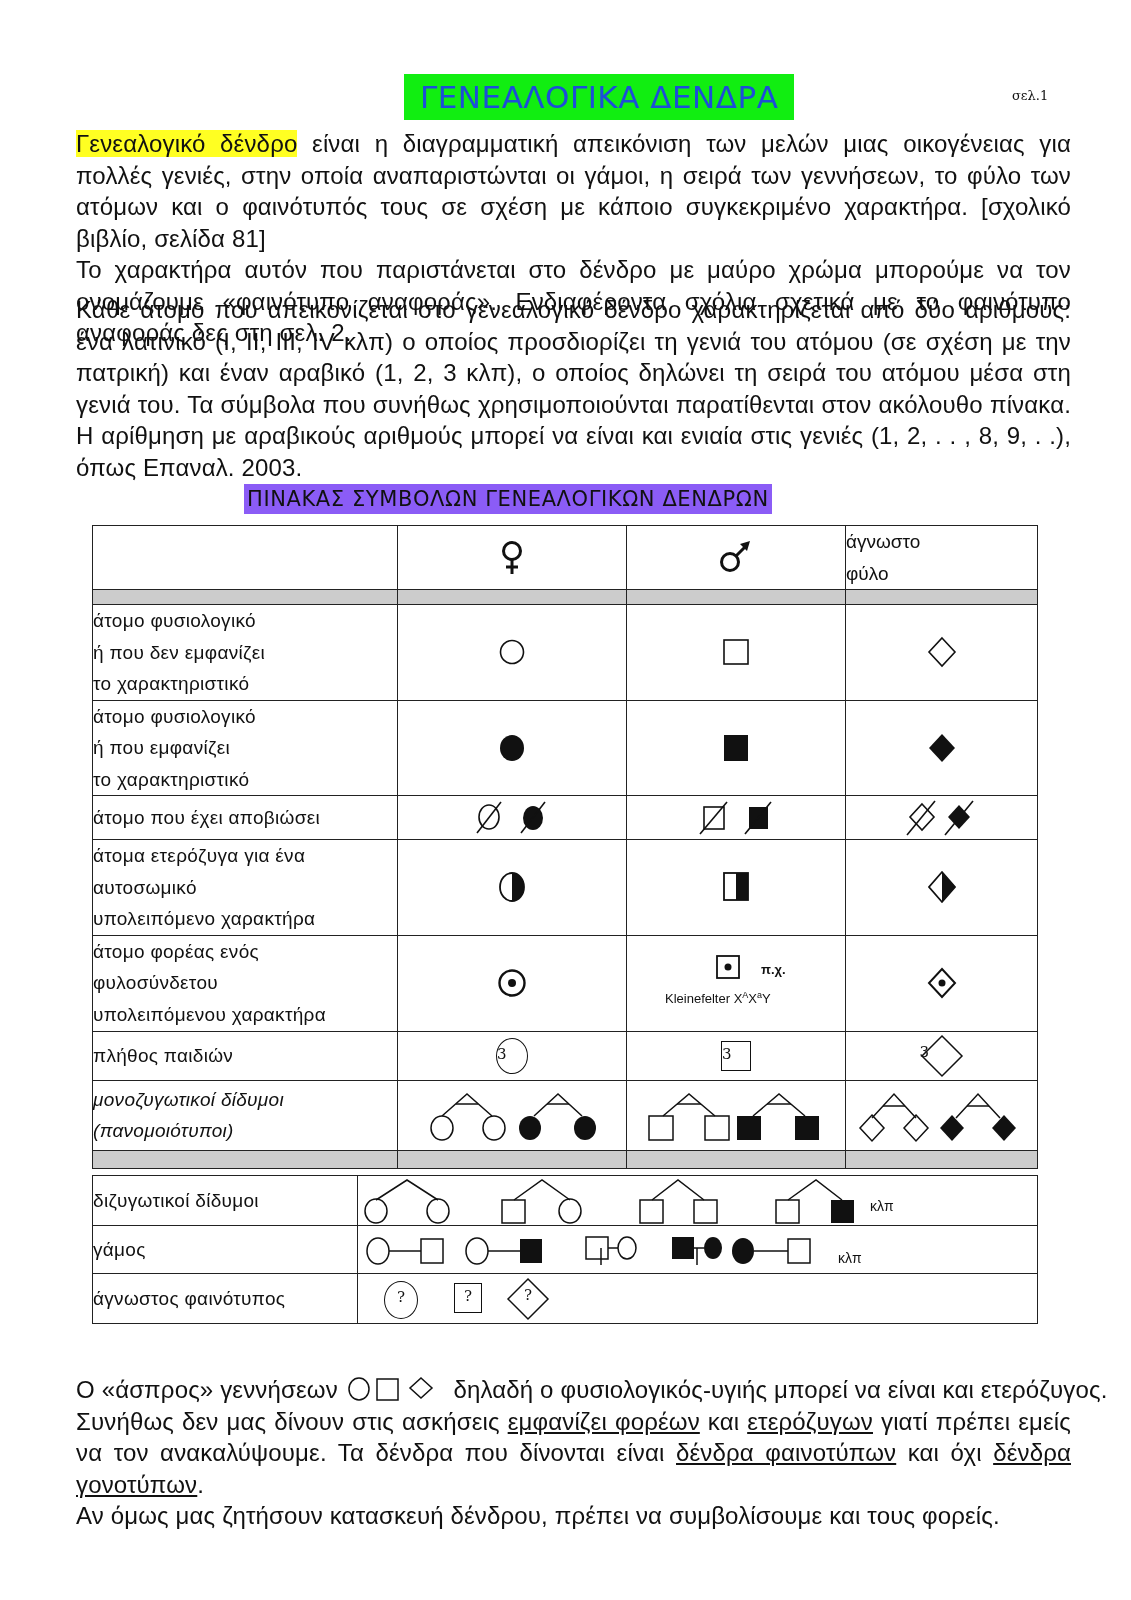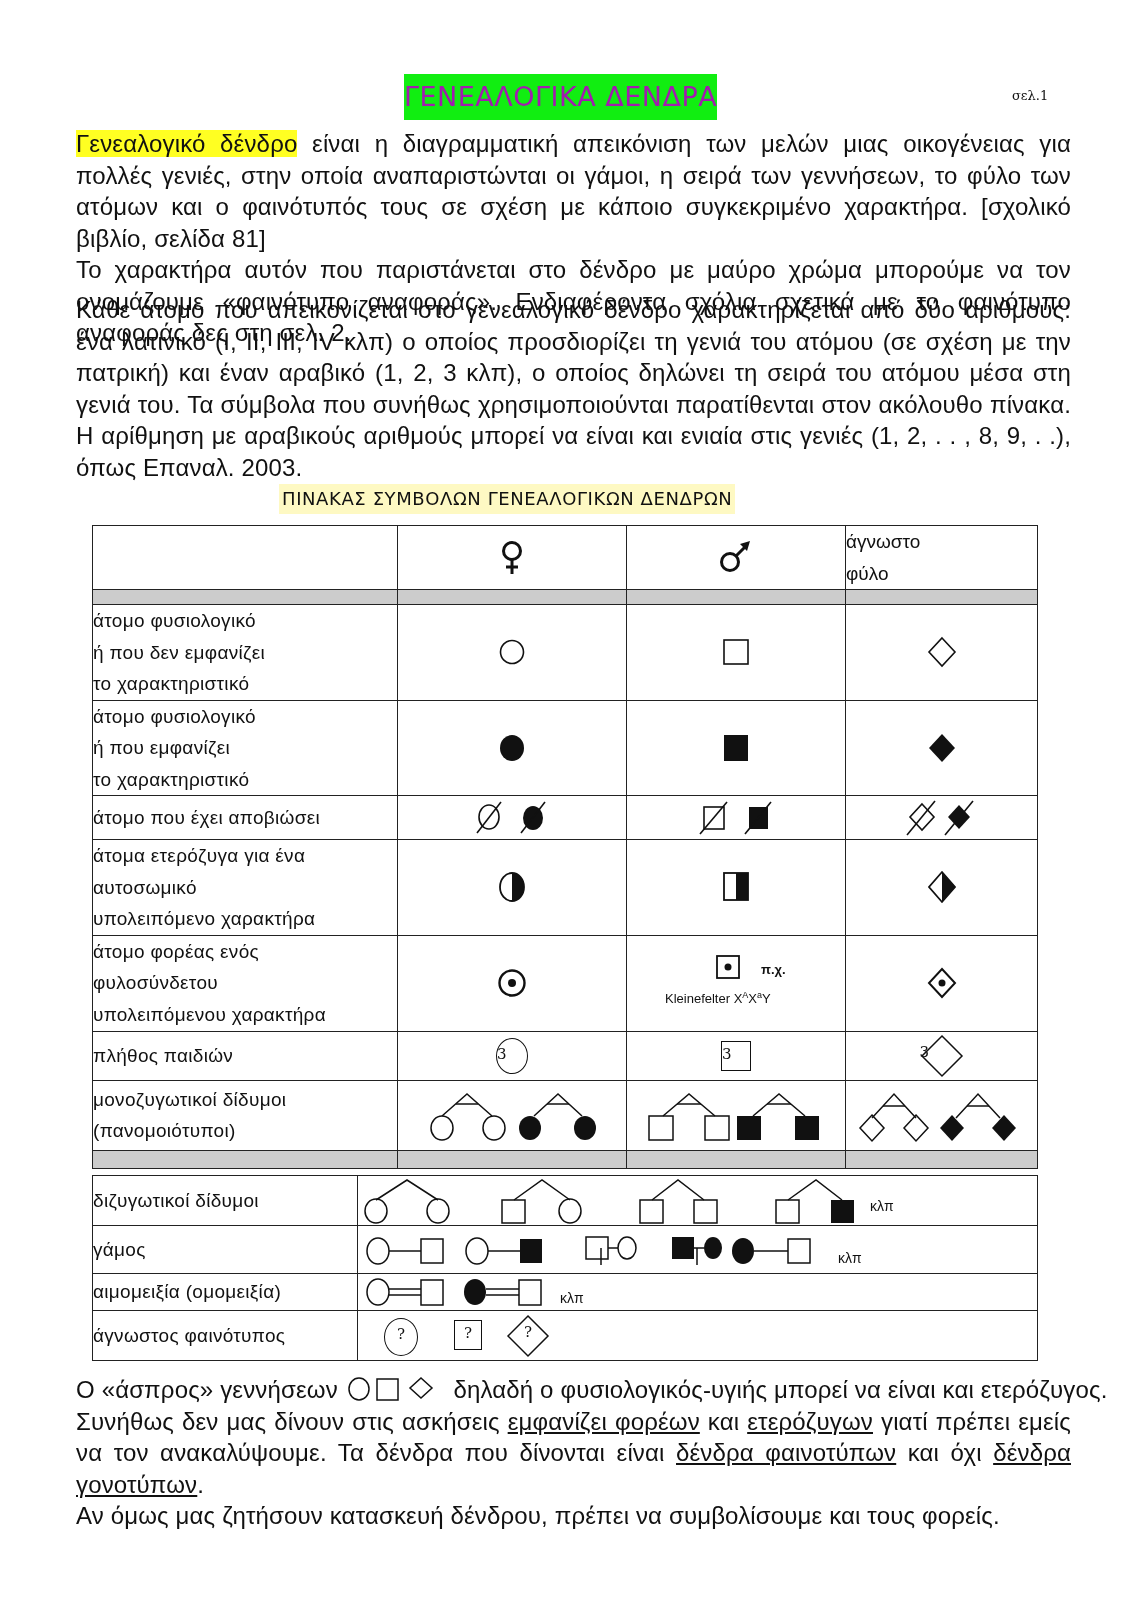--- a/index.html
+++ b/index.html
@@ -1,26 +1,26 @@
 <!DOCTYPE html>
 <html><head>
 <meta charset="utf-8">
 <style>
   html, body { margin: 0; padding: 0; background: #ffffff; }
   body { width: 1131px; height: 1600px; position: relative; overflow: hidden;
          font-family: "DejaVu Sans", sans-serif; color: #111; }
   .abs { position: absolute; }
-  .title { left: 404px; top: 74px; height: 46px; padding: 0 0; background: #11ee11;
-           font-size: 27px; line-height: 46px; letter-spacing: 0.5px; color: #a21caf; font-weight: normal; }
+  .title { left: 404px; top: 74px; height: 46px; padding: 0 16px; background: #11ee11;
+           font-size: 31px; line-height: 46px; letter-spacing: 0.5px; color: #1d4ed8; font-weight: normal; }
   .pagenum { left: 1012px; top: 88px; font-family: "DejaVu Serif", serif; font-size: 13px; text-align: right; }
   .para { left: 76px; width: 995px; font-size: 24px; line-height: 31.5px; text-align: justify;
           font-family: "Liberation Sans", sans-serif; letter-spacing: 0.15px; }
   .para p { margin: 0; }
   .hl-yellow { background: #ffff22; }
-  .tbl-title { left: 279px; top: 484px; background: #fef9c3; font-size: 18px; line-height: 30px;
+  .tbl-title { left: 244px; top: 484px; background: #8b5cf6; font-size: 21px; line-height: 30px;
                padding: 0 3px; letter-spacing: 0.6px; }
   table.sym { position: absolute; border-collapse: collapse; table-layout: fixed; }
   table.sym td { border: 1.5px solid #222; padding: 0; text-align: left; vertical-align: middle;
                  font-family: "Liberation Sans", sans-serif; font-size: 19px; line-height: 31.5px; }
   table.sym tr.gray td { background: #cccccc; height: 14px; }
   .lbl { letter-spacing: 0.3px; }
   svg { display: block; margin: 0 auto; overflow: visible; }
   .small { font-size: 13px; }
   .u { text-decoration: underline; }
   .footer { top: 1378px; }
@@ -223,21 +223,21 @@
     <td>
       <div style="position:relative;width:44px;height:44px;margin:0 auto;">
         <svg width="44" height="44" style="position:absolute;left:0;top:0;">
               <polygon points="22,2 42,22 22,42 2,22" fill="none" stroke="#111" stroke-width="1.5"></polygon>
             </svg>
         <span style="position:absolute;left:0;right:0;top:6px;font-family:'DejaVu Serif',serif;font-size:15px;line-height:24px;">3</span>
       </div>
     </td>
   </tr>
 
-  <tr style="height:70px;">
+  <tr style="height:70px;font-style:italic;">
     <td class="lbl">
       <div>μονοζυγωτικοί δίδυμοι</div>
           <div>(πανομοιότυποι)</div>
     </td>
     <td>
       <svg width="180" height="54" viewBox="0 0 180 54">
         <g fill="none" stroke="#111" stroke-width="1.5">
           <polyline points="20,28 45,6 70,28"></polyline>
               <line x1="34" y1="16" x2="56" y2="16"></line>
           <polyline points="112,28 136,6 160,28"></polyline>
@@ -339,40 +339,20 @@
           </g>
           <rect x="156" y="12" width="22" height="24" fill="#111"></rect>
           <rect x="308" y="10" width="22" height="22" fill="#111"></rect>
           <ellipse cx="349" cy="21" rx="9" ry="11" fill="#111"></ellipse>
           <ellipse cx="379" cy="24" rx="11" ry="13" fill="#111"></ellipse>
         </svg>
         <span style="position:absolute;left:480px;top:16px;font-size:14px;line-height:30px;">κλπ</span>
       </div>
     </td>
   </tr>
-  <tr style="height:37px;">
-    <td class="lbl">αιμομειξία (ομομειξία)</td>
-    <td style="text-align:left;">
-      <div style="position:relative;height:35px;">
-        <svg width="200" height="34" viewBox="0 0 200 34" style="position:absolute;left:6px;top:1px;">
-          <g fill="none" stroke="#111" stroke-width="1.5">
-            <ellipse cx="14" cy="16" rx="11" ry="13"></ellipse>
-            <line x1="25" y1="13" x2="57" y2="13"></line>
-                <line x1="25" y1="19" x2="57" y2="19"></line>
-            <rect x="57" y="4" width="22" height="25"></rect>
-            <line x1="122" y1="13" x2="155" y2="13"></line>
-                <line x1="122" y1="19" x2="155" y2="19"></line>
-            <rect x="155" y="4" width="22" height="25"></rect>
-          </g>
-          <ellipse cx="111" cy="16" rx="11" ry="13" fill="#111"></ellipse>
-        </svg>
-        <span style="position:absolute;left:202px;top:8px;font-size:14px;line-height:30px;">κλπ</span>
-      </div>
-    </td>
-  </tr>
   <tr style="height:50px;padding-left:47px;">
     <td class="lbl">άγνωστος φαινότυπος</td>
     <td style="text-align:left;">
       <div style="position:relative;height:48px;">
         <div style="position:absolute;left:26px;top:6px;width:32px;height:36px;border:1.5px solid #111;border-radius:50%;text-align:center;font-family:'DejaVu Serif',serif;font-size:15px;line-height:30px;">?</div>
         <div style="position:absolute;left:96px;top:8px;width:26px;height:28px;border:1.5px solid #111;text-align:center;font-family:'DejaVu Serif',serif;font-size:15px;line-height:24px;">?</div>
         <div style="position:absolute;left:148px;top:2px;width:44px;height:44px;">
           <svg width="44" height="44" style="position:absolute;left:0;top:0;">
                 <polygon points="22,2 42,22 22,42 2,22" fill="none" stroke="#111" stroke-width="1.5"></polygon>
               </svg>

